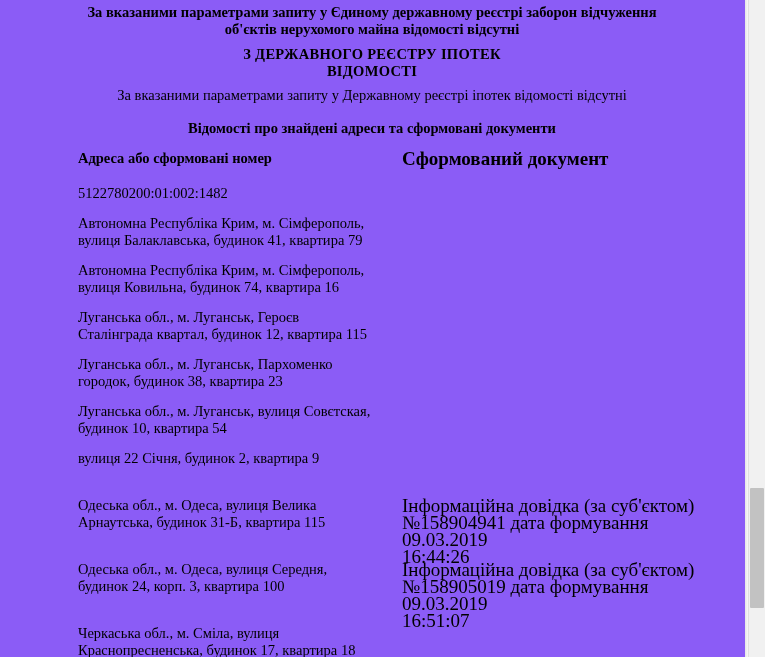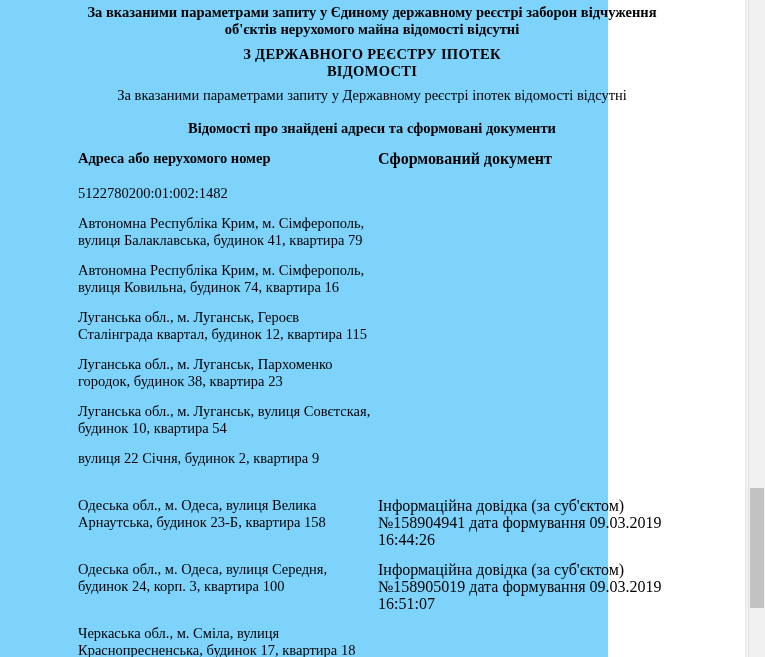--- a/index.html
+++ b/index.html
@@ -12,23 +12,23 @@
     height: 657px;
     position: relative;
     font-family: "Liberation Serif", serif;
     color: #000000;
     overflow: hidden;
   }
   .page {
     position: absolute;
     left: 0;
     top: 0;
-    width: 608px;
-    height: 657px;
-    background: #7dd3fc;
+    width: 745px;
+    height: 657px;
+    background: #8b5cf6;
     padding: 0;
   }
   .scrollbar-track {
     position: absolute;
     right: 0;
     top: 0;
     width: 16px;
     height: 657px;
     background: #f1f1f1;
     border-left: 1px solid #e0e0e0;
@@ -108,23 +108,23 @@
   }
   .col-a {
     position: absolute;
     left: 0;
     width: 300px;
     font-size: 14.5px;
     line-height: 17px;
   }
   .col-b {
     position: absolute;
-    left: 300px;
+    left: 324px;
     width: 310px;
-    font-size: 16px;
+    font-size: 19px;
     line-height: 17px;
   }
   .head-row .col-a,
   .head-row .col-b {
     font-weight: bold;
   }
   .row {
     position: relative;
     margin-top: 13px;
     min-height: 17px;
@@ -147,21 +147,21 @@
     <div>З ДЕРЖАВНОГО РЕЄСТРУ ІПОТЕК</div>
     <div>ВІДОМОСТІ</div>
   </div>
 
   <div class="subnote">За вказаними параметрами запиту у Державному реєстрі іпотек відомості відсутні</div>
 
   <div class="section-title">Відомості про знайдені адреси  та сформовані документи</div>
 
   <div class="table-wrap">
     <div class="head-row">
-      <div class="col-a">Адреса або нерухомого номер</div>
+      <div class="col-a">Адреса або сформовані номер</div>
       <div class="col-b">Сформований документ</div>
     </div>
     <div id="rows-container">
         <div class="row first" style="height: 17px;">
           <div class="col-a">
             <span class="cell-line">5122780200:01:002:1482</span>
           </div>
           <div class="col-b"></div>
         </div>
         <div class="row" style="height: 34px;">
@@ -201,21 +201,21 @@
         </div>
         <div class="row" style="height: 34px;">
           <div class="col-a">
             <span class="cell-line">вулиця 22 Січня, будинок 2, квартира 9</span>
           </div>
           <div class="col-b"></div>
         </div>
         <div class="row" style="height: 51px;">
           <div class="col-a">
             <span class="cell-line">Одеська обл., м. Одеса, вулиця Велика</span>
-            <span class="cell-line">Арнаутська, будинок 23-Б, квартира 158</span>
+            <span class="cell-line">Арнаутська, будинок 31-Б, квартира 115</span>
           </div>
           <div class="col-b">
             <span class="cell-line">Інформаційна довідка (за суб'єктом)</span>
             <span class="cell-line">№158904941 дата формування 09.03.2019</span>
             <span class="cell-line">16:44:26</span>
           </div>
         </div>
         <div class="row" style="height: 51px;">
           <div class="col-a">
             <span class="cell-line">Одеська обл., м. Одеса, вулиця Середня,</span>

